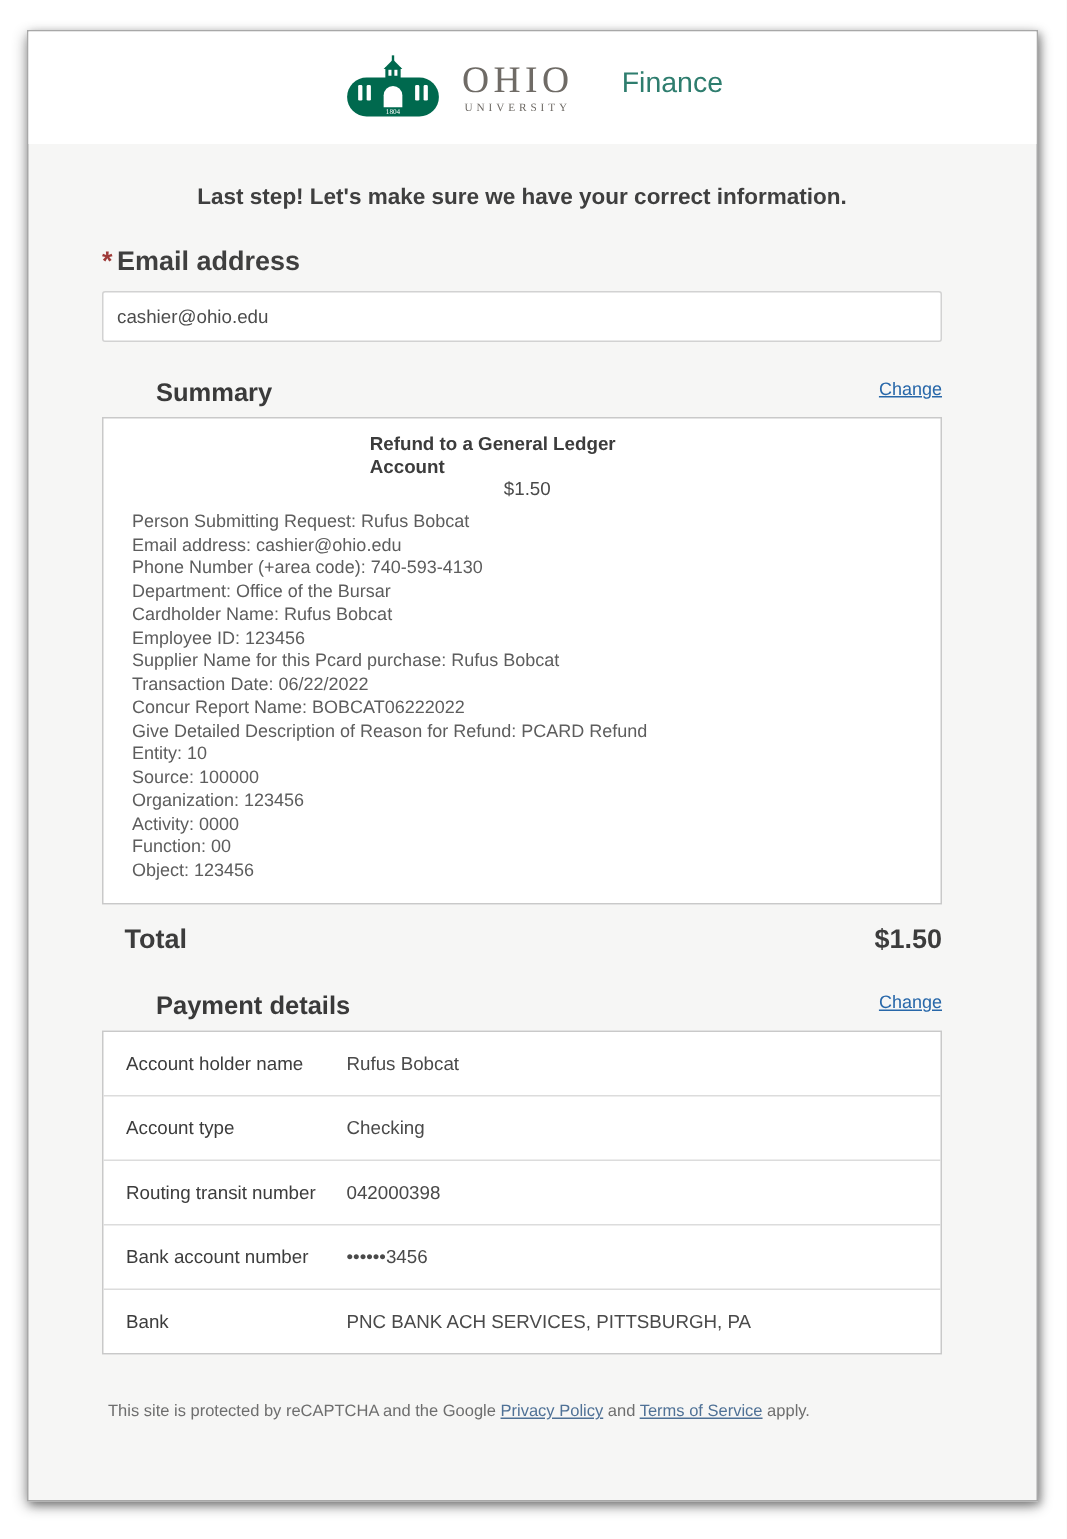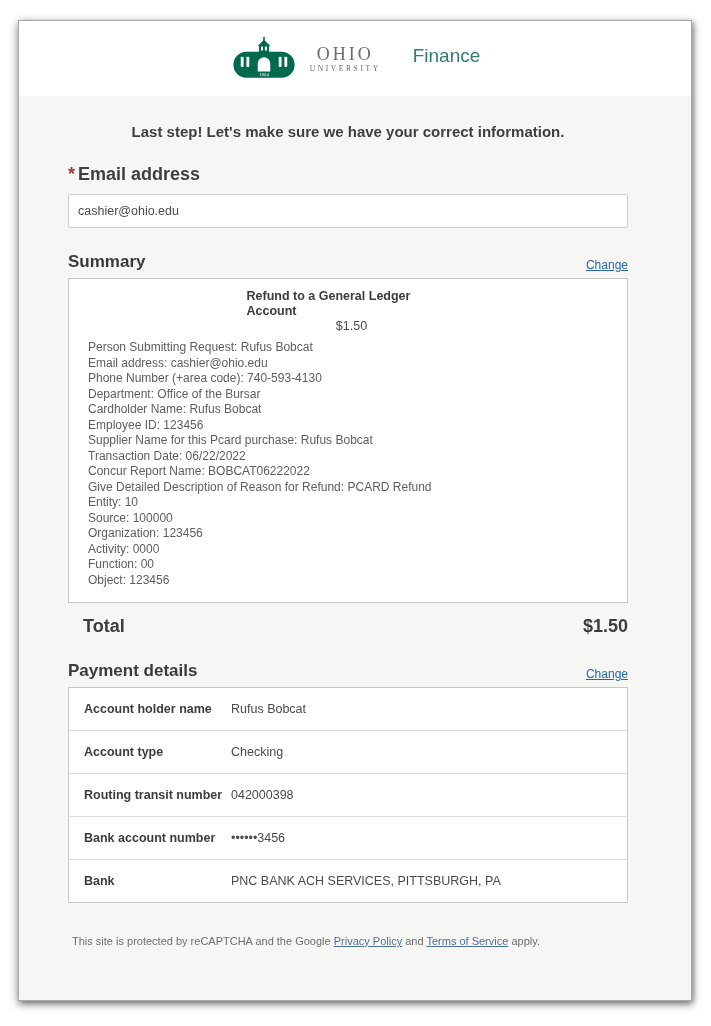--- a/index.html
+++ b/index.html
@@ -16,21 +16,21 @@
   }
   .card-header{
     background:#ffffff;height:75px;flex:0 0 75px;
     display:flex;align-items:center;justify-content:center;
   }
   .logo{display:flex;align-items:center;gap:12px;}
   .emblem{display:block;}
   .wordmark{display:flex;flex-direction:column;align-items:center;line-height:1;}
   .wordmark .ohio{
     font-family:"Liberation Serif","DejaVu Serif",serif;
-    font-size:18px;color:#6f6b66;letter-spacing:3px;
+    font-size:25px;color:#6f6b66;letter-spacing:3px;
   }
   .wordmark .university{
     font-family:"Liberation Serif","DejaVu Serif",serif;
     font-size:7.5px;color:#6f6b66;letter-spacing:2.6px;margin-top:2px;
   }
   .finance{
     font-size:19px;color:#2e7d6e;margin-left:20px;margin-top:-6px;
   }
   .card-body{
     flex:1;padding:0 63px 0 49px;box-sizing:border-box;
@@ -41,21 +41,21 @@
   .field-label{
     margin-top:24px;font-size:18px;font-weight:bold;color:#3f3f3f;
   }
   .req{color:#9e3a38;margin-right:3px;}
   .text-input{
     margin-top:9px;display:block;width:100%;height:34px;box-sizing:border-box;
     background:#ffffff;border:1px solid #d2d2d2;border-radius:2px;
     padding:0 9px;font-family:inherit;font-size:12.5px;color:#4c4c4c;outline:none;
   }
   .section-head{
-    margin-top:24px;display:flex;align-items:flex-end;justify-content:space-between;
+    margin-top:24px;display:flex;justify-content:space-between;margin-left:36px;
   }
   .section-title{font-size:17px;font-weight:600;color:#3a3a3a;}
   .change-link{font-size:12px;color:#2767a9;text-decoration:underline;cursor:pointer;}
   .panel{
     margin-top:6px;background:#ffffff;border:1px solid #c9c9c9;box-sizing:border-box;
   }
   .summary-panel{padding:10px 12px 14px 19px;}
   .item-row{display:flex;justify-content:space-between;align-items:center;flex-direction:column;}
   .item-name{
     font-size:12.5px;font-weight:bold;color:#3c3c3c;max-width:210px;line-height:15px;
@@ -65,21 +65,21 @@
   .total-row{
     display:flex;justify-content:space-between;padding:13px 0 0 15px;
     font-size:18px;font-weight:bold;color:#3c3c3c;
   }
   .pay-panel{padding:0 0 0 0;}
   .pay-row{
     display:flex;align-items:center;padding:14px 10px 14px 15px;
     border-bottom:1px solid #dcdcdc;
   }
   .pay-row:last-child{border-bottom:none;}
-  .pay-label{flex:0 0 147px;font-size:12.5px;font-weight:bold;color:#3c3c3c;}
+  .pay-label{flex:0 0 147px;font-size:12.5px;font-weight:normal;color:#3c3c3c;}
   .pay-value{font-size:12.5px;color:#4a4a4a;}
   .recaptcha-note{
     margin-top:32px;padding-left:4px;font-size:11px;color:#6e6e6e;
   }
   .recaptcha-note .foot-link{color:#4f7196;text-decoration:underline;cursor:pointer;}
 </style>
 </head>
 <body>
 
 <div class="card">

